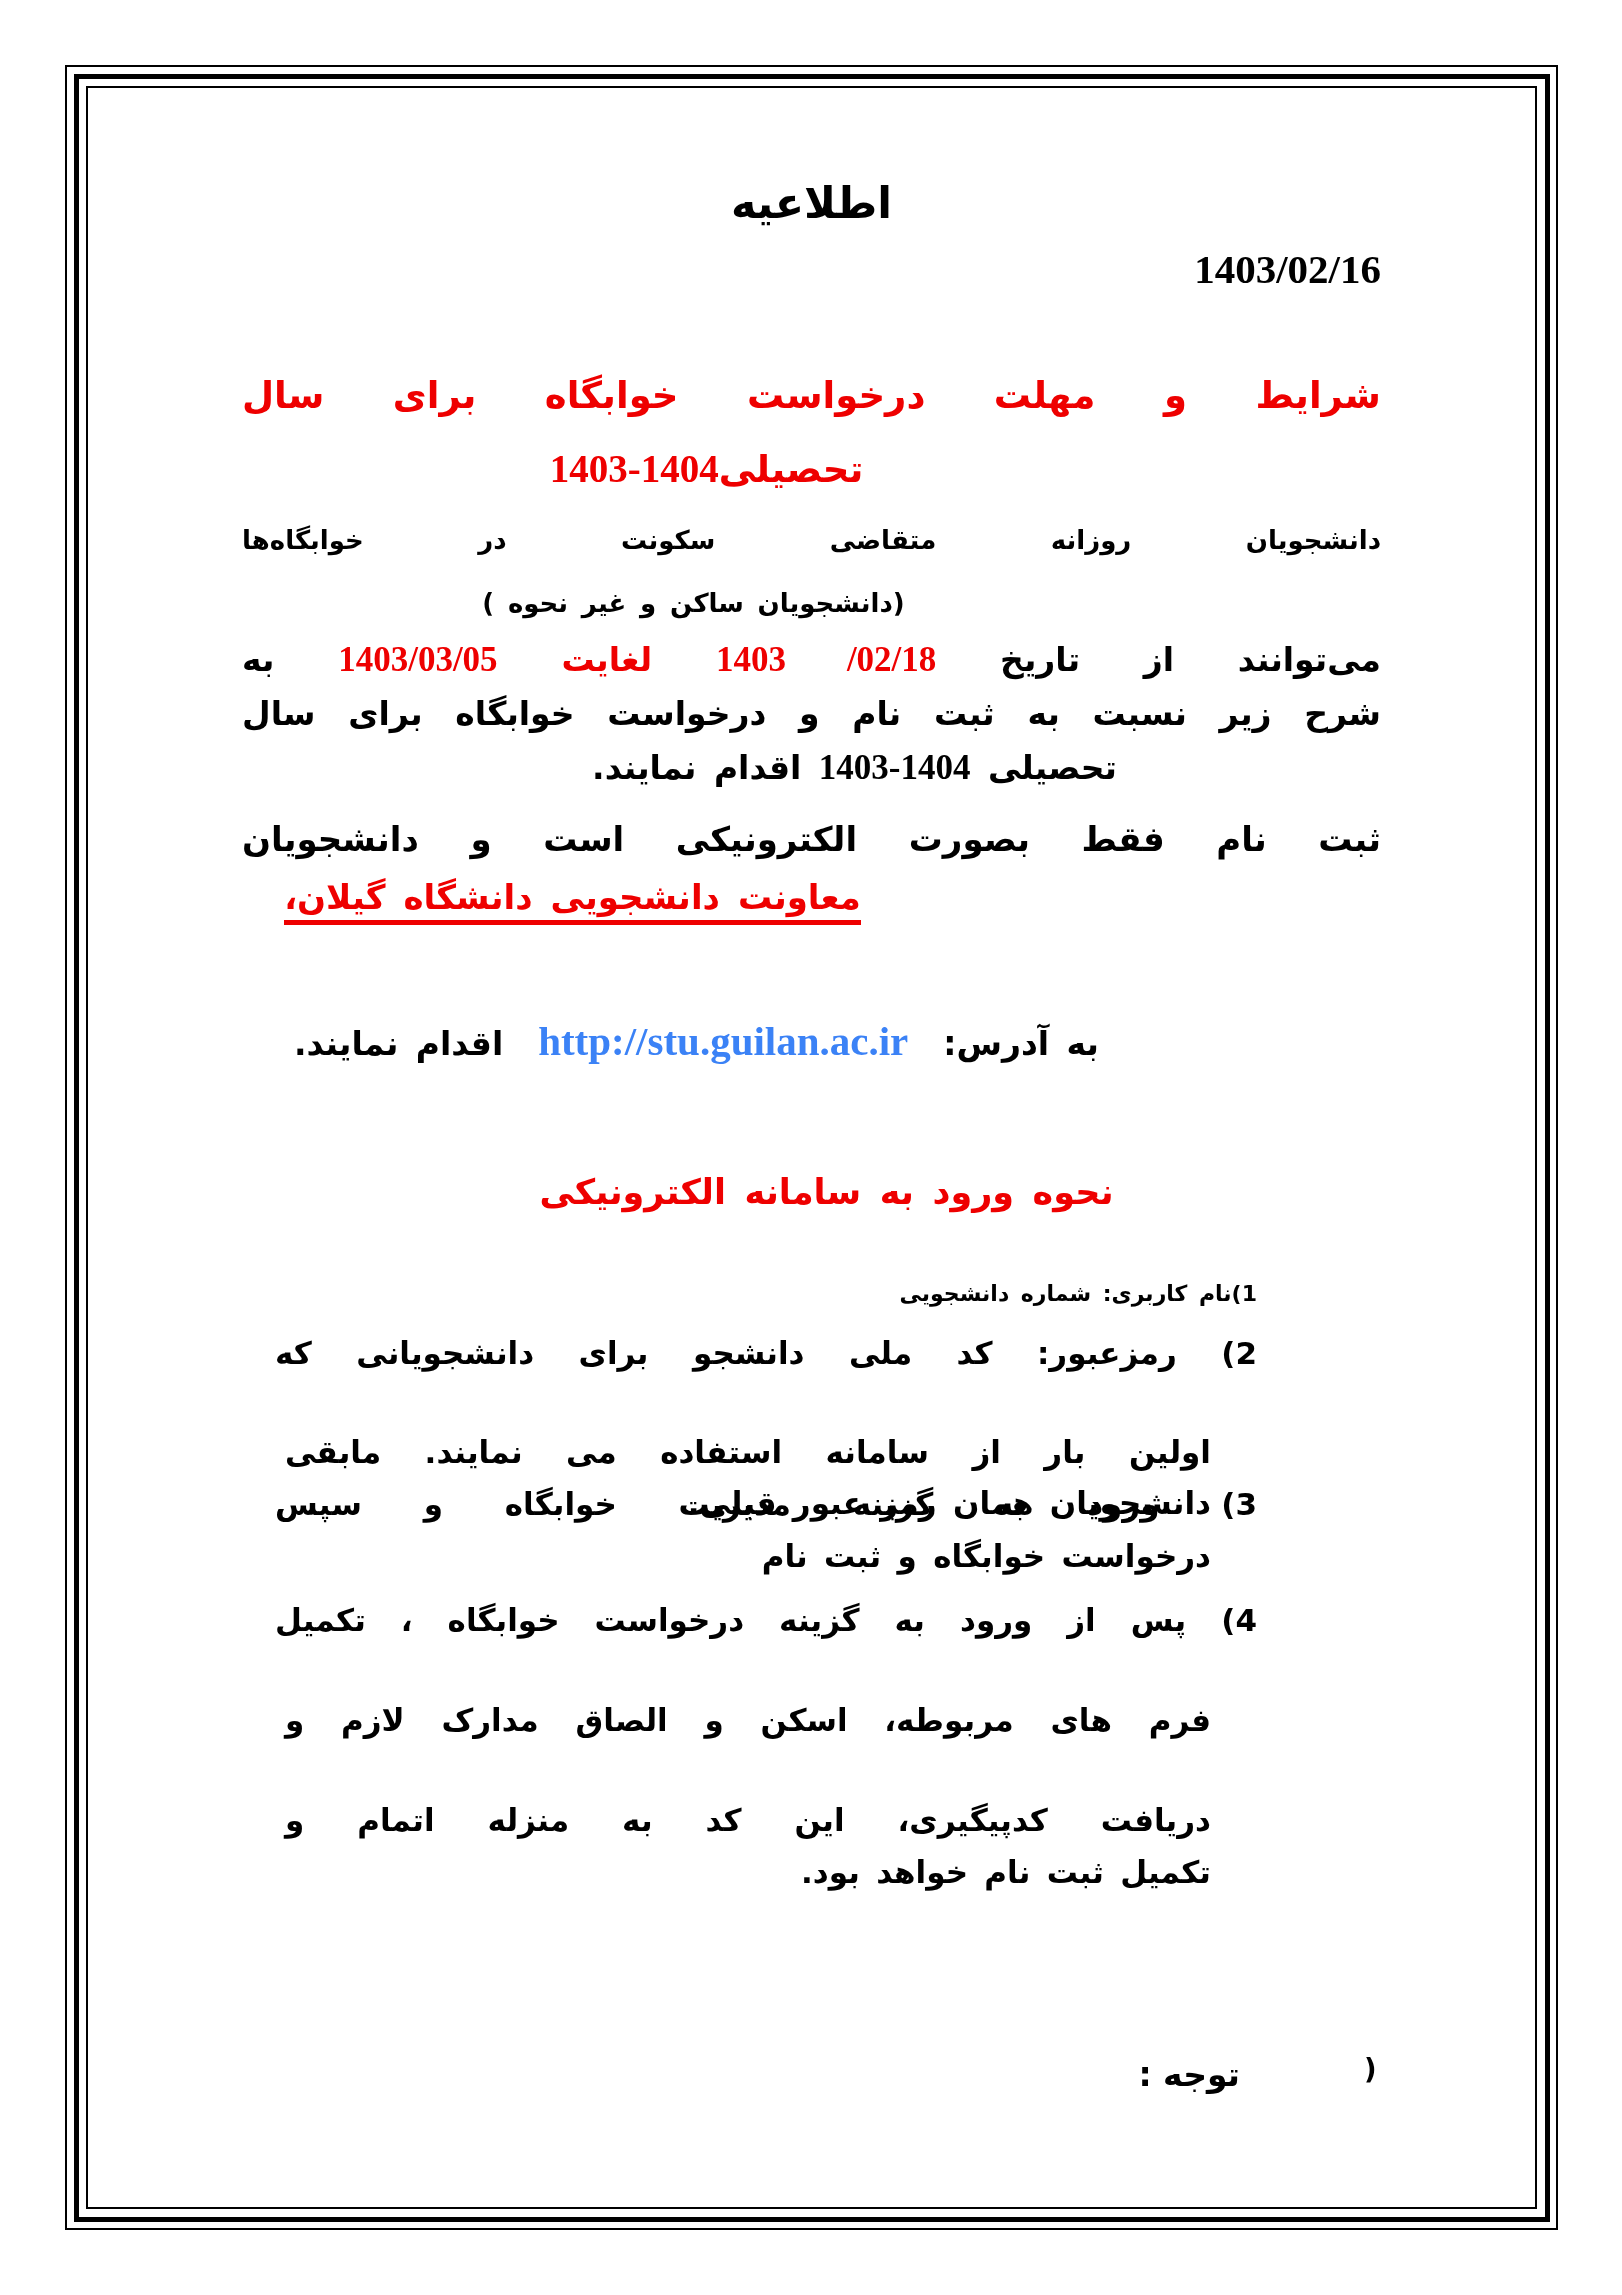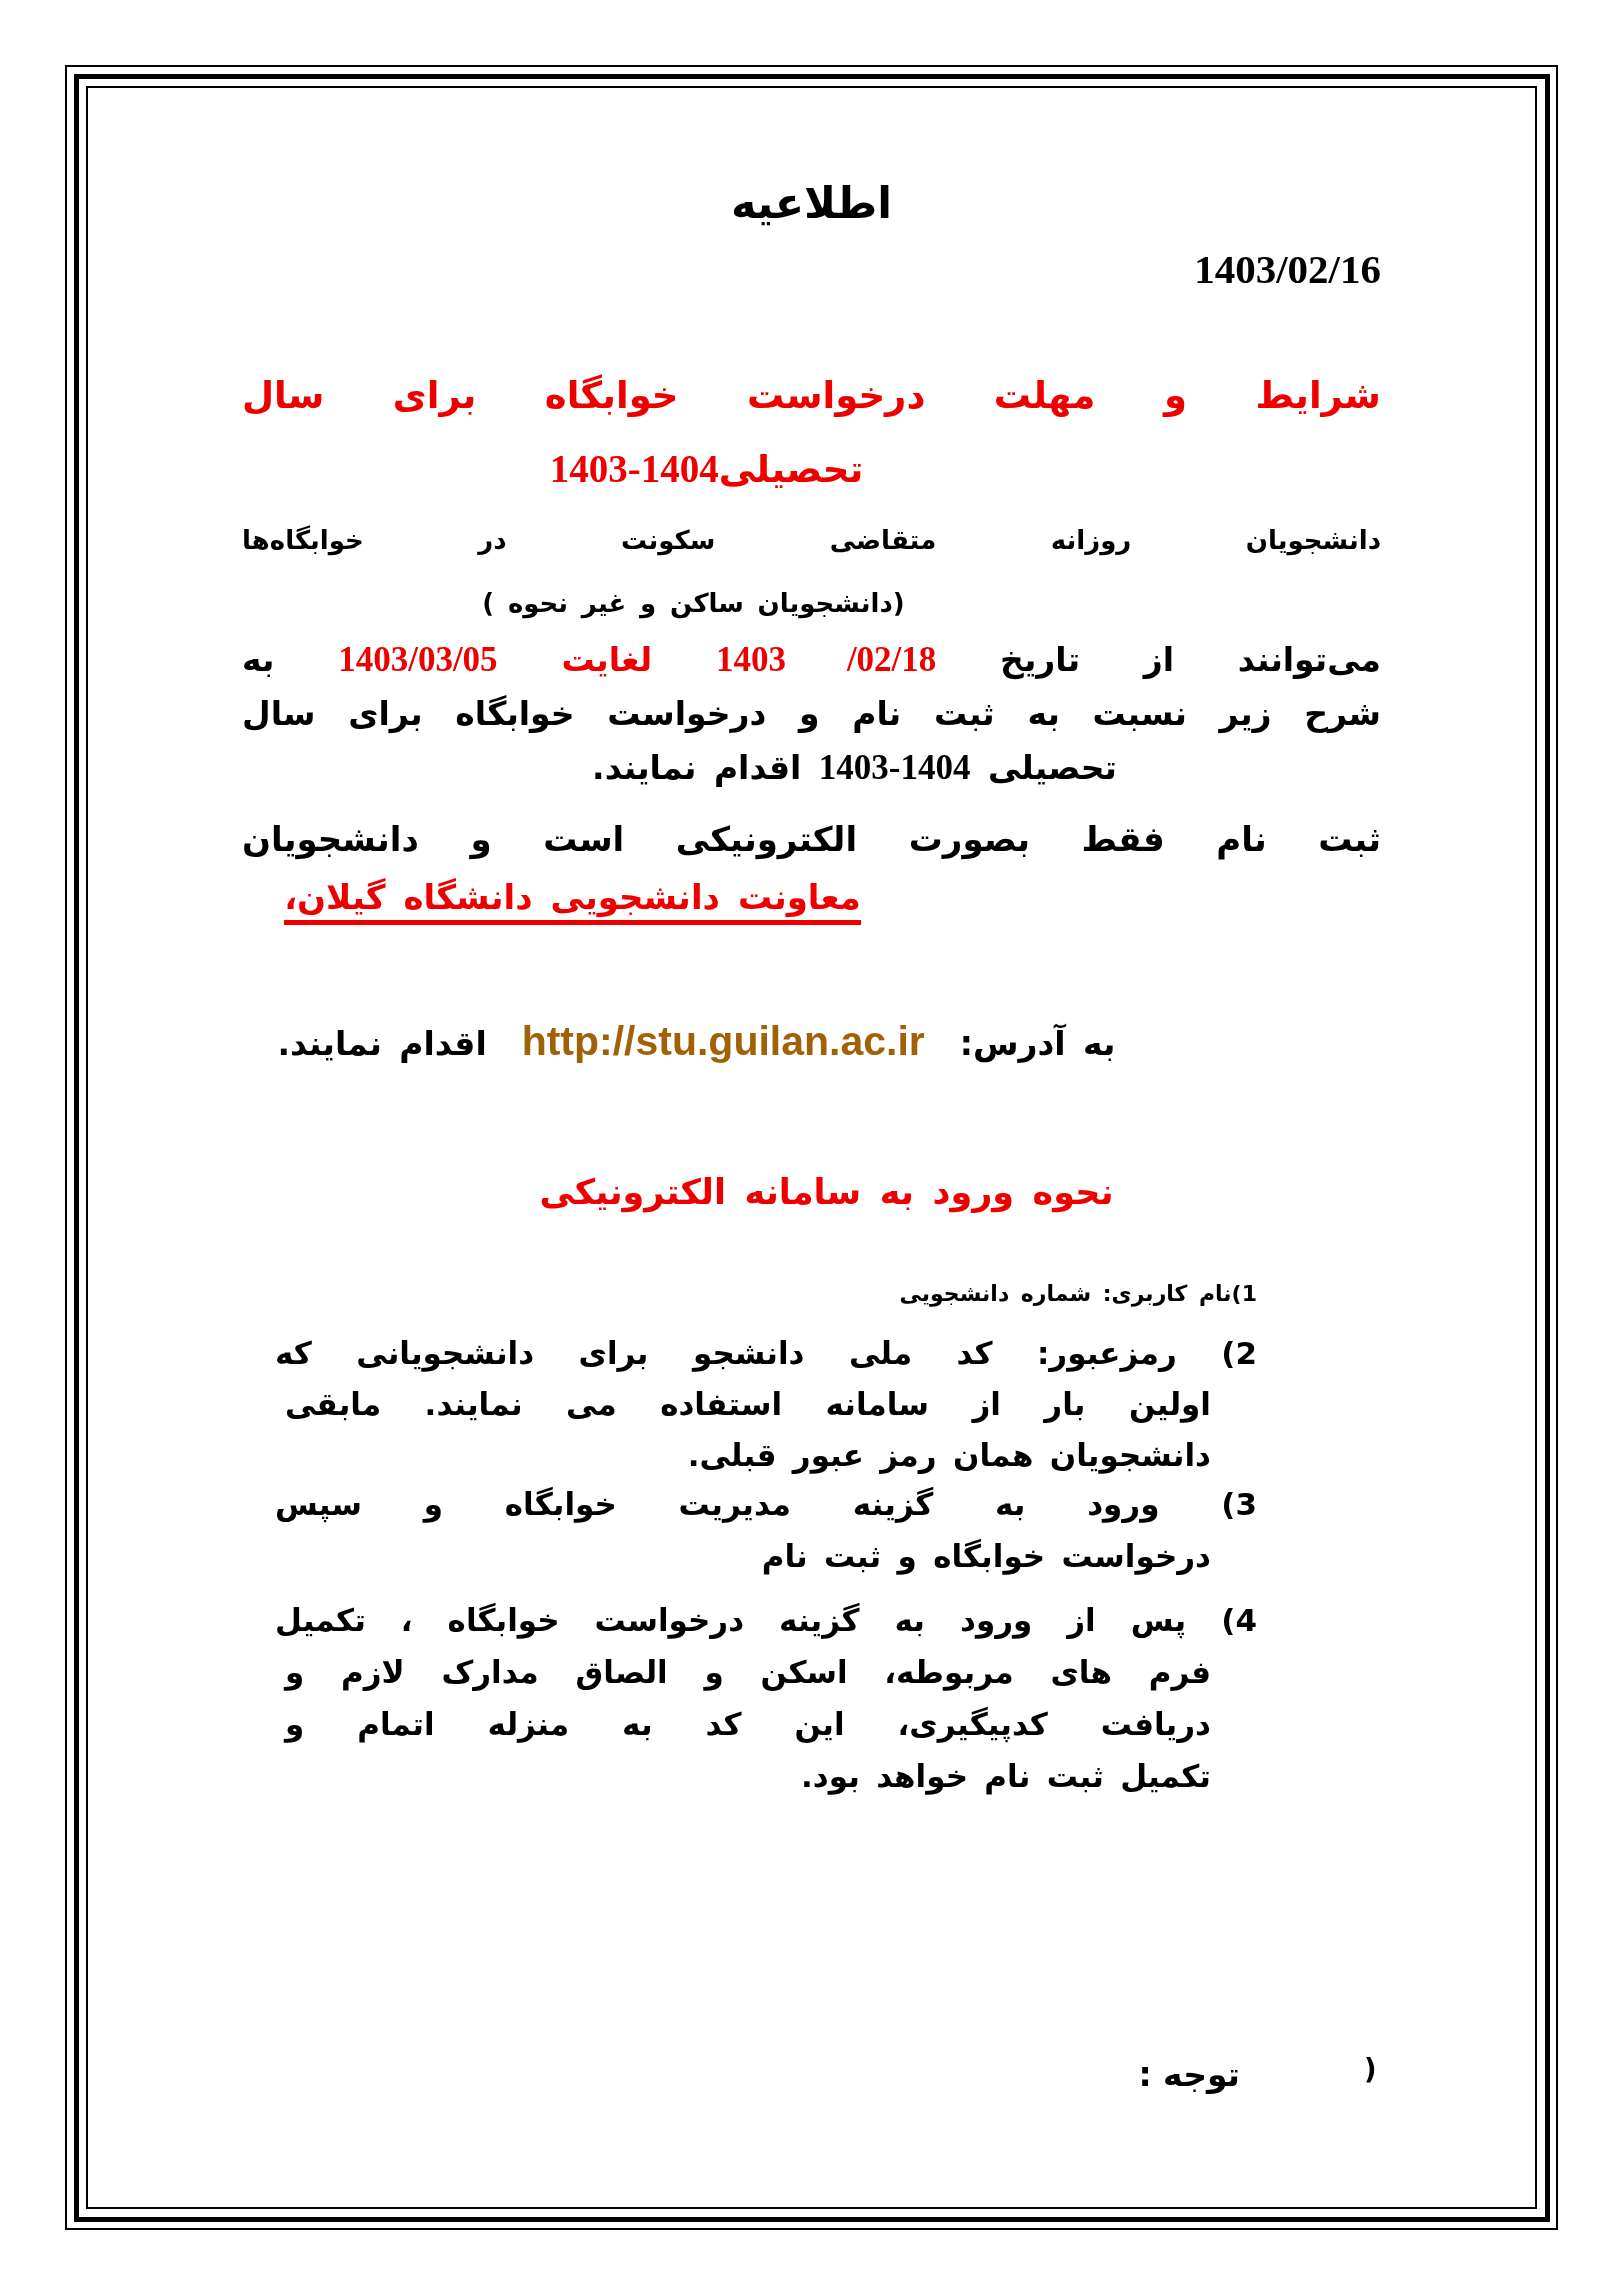--- a/index.html
+++ b/index.html
@@ -30,39 +30,39 @@
 
   .title{top:171px;font-size:43px;line-height:65px;text-align:center;}
   .date-blk{top:246px;font-size:41px;line-height:46px;text-align:right;}
   .h1-blk{top:359px;font-size:37px;line-height:73px;}
   .h1-blk .num{font-size:39px;}
   .p1-blk{top:509px;font-size:26px;line-height:63px;}
   .p2-blk{top:633px;font-size:33px;line-height:54px;}
   .p2-blk .num{font-size:35px;}
   .p3-blk{top:810px;font-size:34px;line-height:58px;}
   .addr-blk{top:1004px;font-size:33px;line-height:75px;text-align:center;}
-  .url{font-family:Liberation Sans, sans-serif;font-weight:bold;color:#a16207;font-size:41px;}
+  .url{font-family:Liberation Serif, serif;font-weight:bold;color:#3b82f6;font-size:41px;}
   .h2-blk{top:1161px;font-size:35px;line-height:62px;}
   .it1-blk{top:1269px;font-size:22px;line-height:50px;}
   .it2-blk{top:1328px;font-size:31px;line-height:51px;}
   .it3-blk{top:1478px;font-size:31px;line-height:52px;}
   .it4-blk{top:1594px;font-size:31px;line-height:52px;}
   .note-blk{top:2052px;font-size:33px;line-height:46px;text-align:right;padding-right:141px;}
   .stray{position:absolute;left:1364px;top:2053px;font-size:27.5px;color:#000;}
 
   .sh-h1l2{position:relative;left:-105px;}
   .sh-p1l2{position:relative;left:-118px;}
   .sh-p2l3{position:relative;left:43px;}
   .sh-p3l3{position:relative;left:-239px;}
   .sh-addr{position:relative;left:-115px;}
   .sh-h2{position:relative;left:15px;}
 
   .it-single{padding-left:33px;padding-right:124px;text-align:right;}
   .it-first{padding-right:124px;padding-left:33px;}
-  .it-cont{padding-right:170px;padding-left:43px;}
+  .it-cont{padding-right:170px;padding-left:43px;margin-top:48px;}
   .it-last{padding-right:170px;}
 </style>
 </head>
 <body>
 
 <div class="page" dir="rtl">
 
   <div class="frame-outer">
     <div class="frame-thick">
       <div class="frame-inner"></div>

